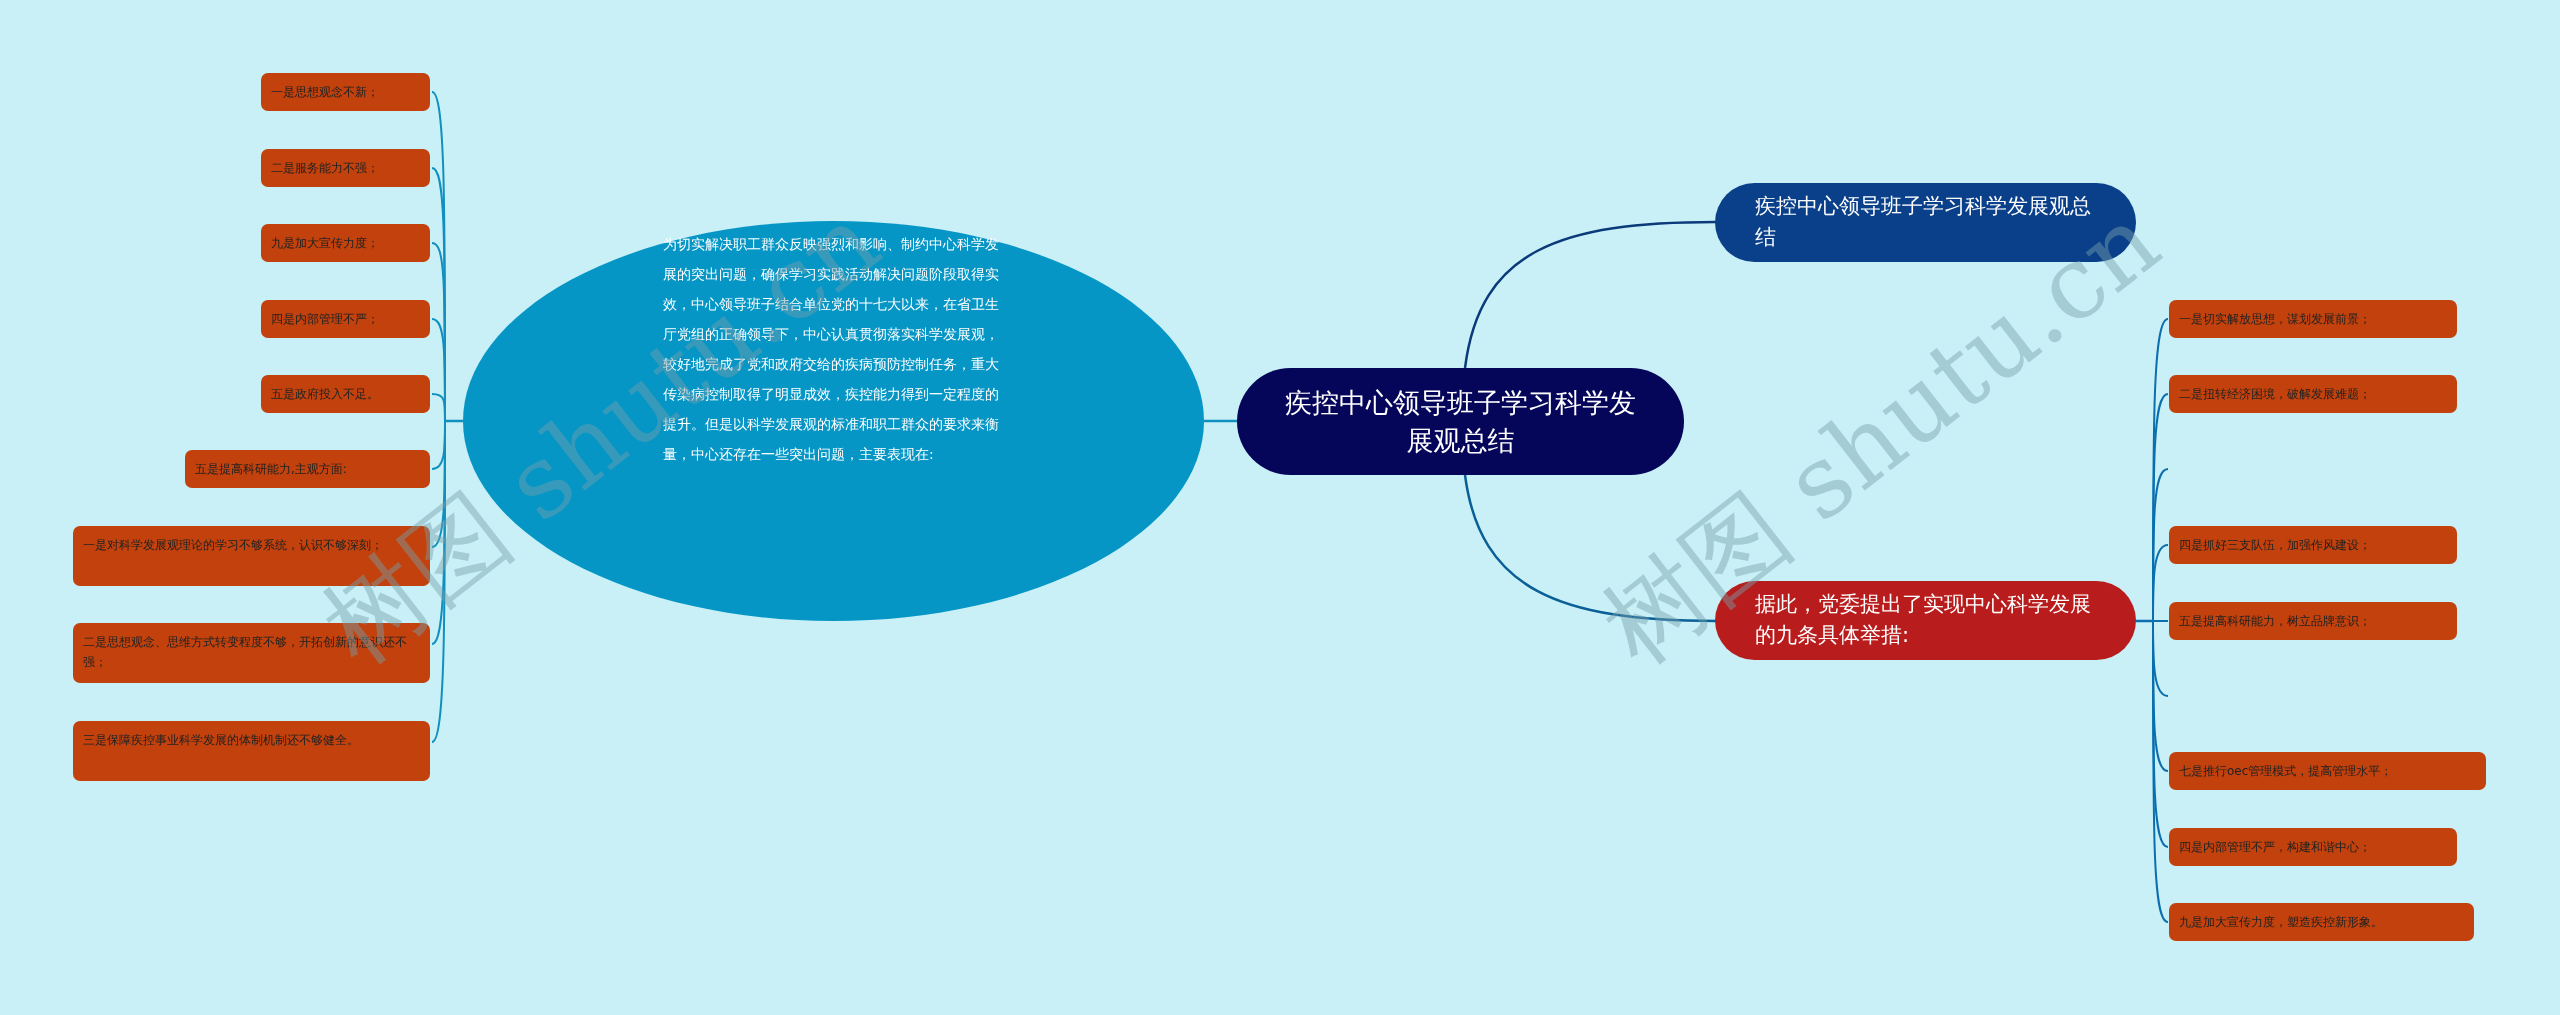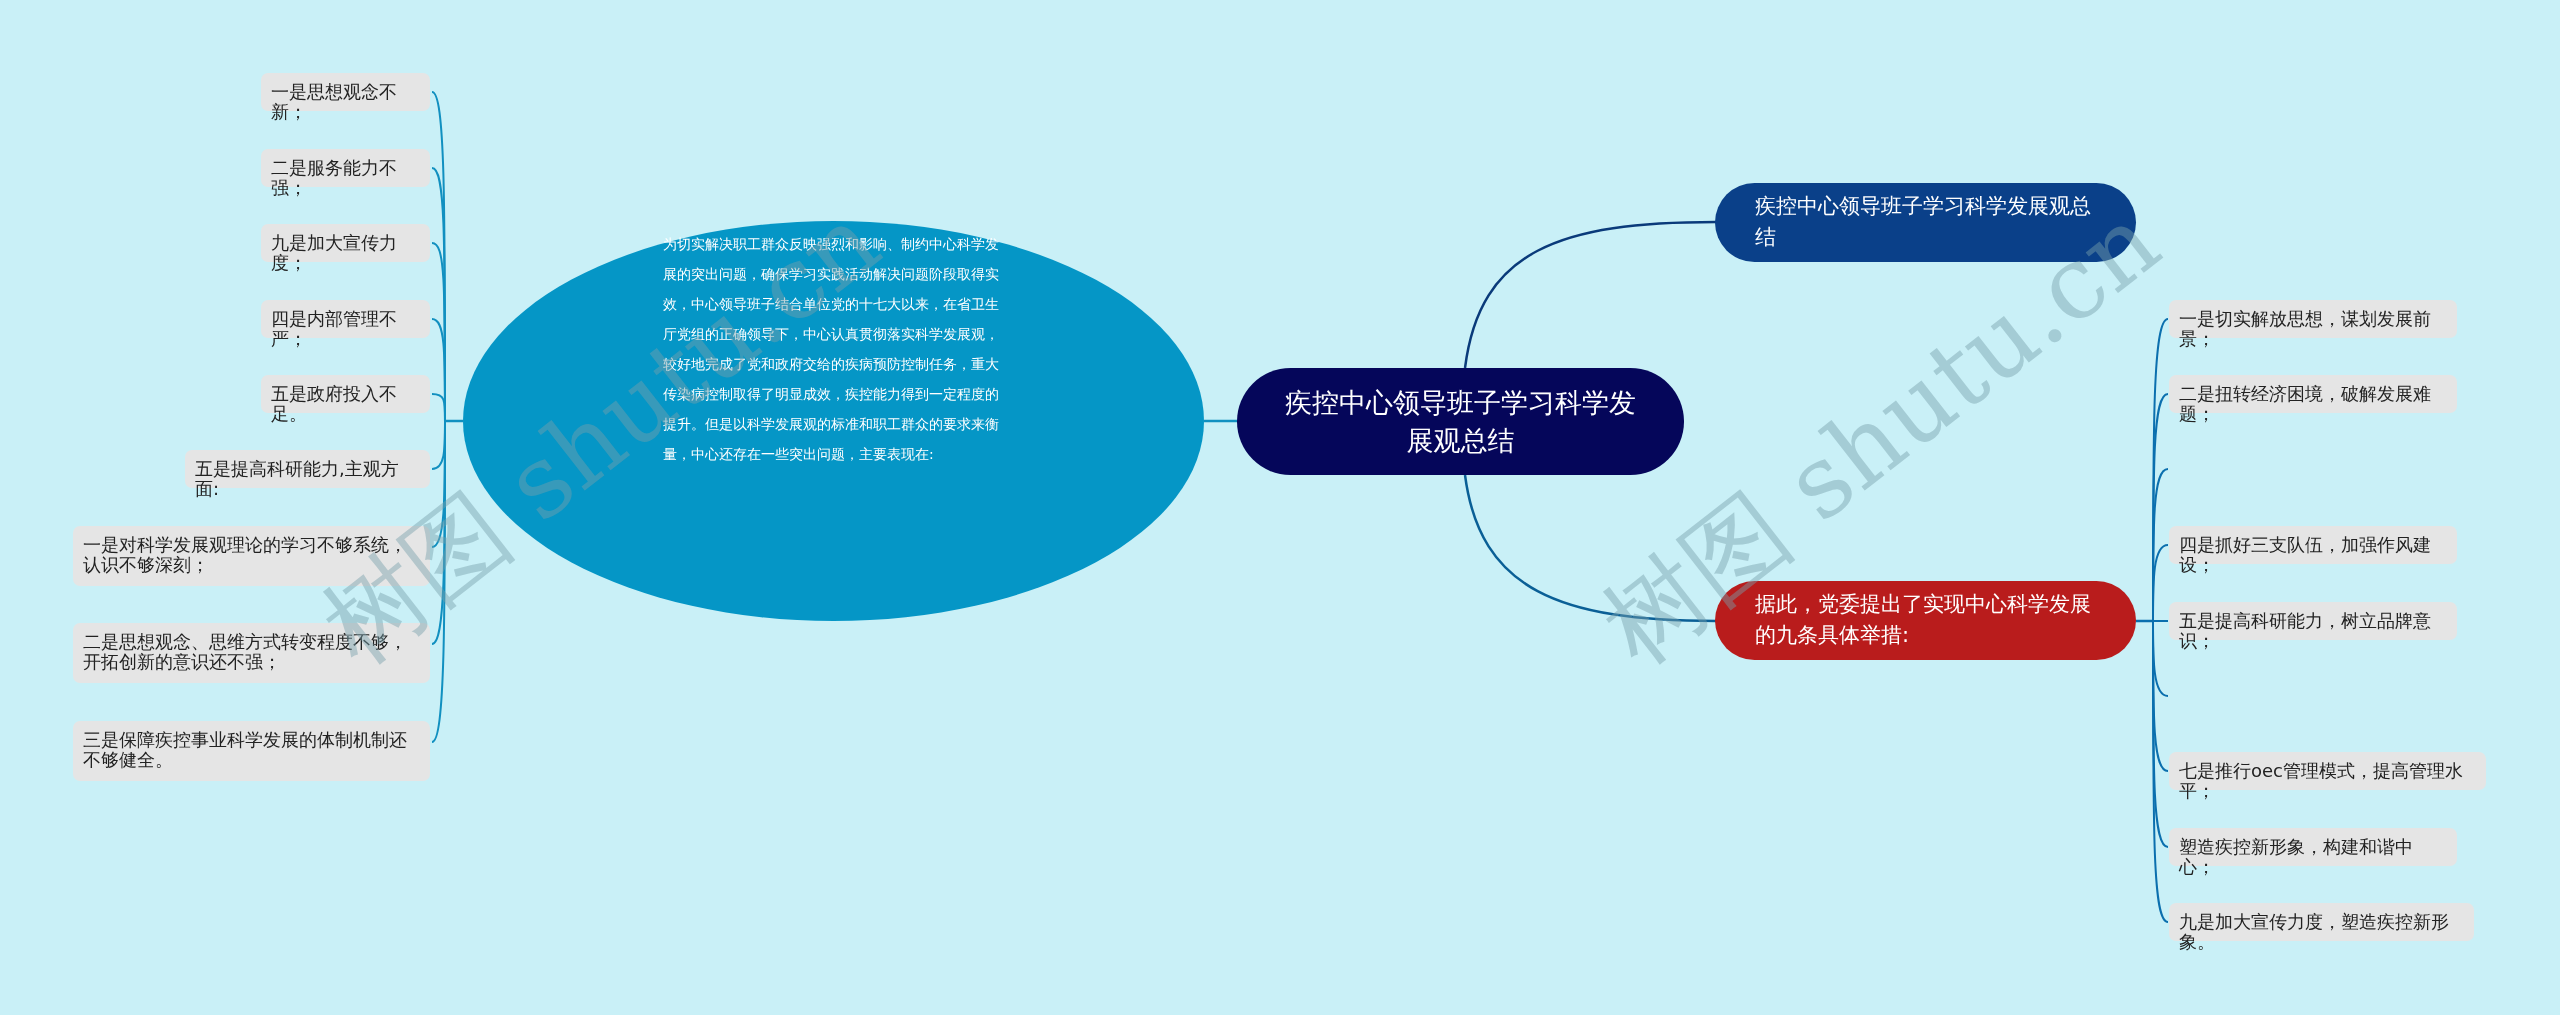--- a/index.html
+++ b/index.html
@@ -26,22 +26,22 @@
   .branch-bottom { left: 1715px; top: 581px; background: #b91c1c; }
   .left-node {
     left: 463px; top: 221px; width: 741px; height: 400px;
     background: #0596c6; border-radius: 50%;
     padding: 8px 0 0 200px;
     font-size: 14px; line-height: 30px;
   }
   .left-node .txt { width: 340px; word-break: break-all; }
   .leaf {
     position: absolute; box-sizing: border-box;
-    background: #e5e5e5; border-radius: 7px;
-    color: #222222; font-size: 18px; line-height: 20px;
+    background: #c2410c; border-radius: 7px;
+    color: #222222; font-size: 12px; line-height: 20px;
     padding: 9px 10px;
   }
   .leaf.right { left: 2169px; }
   .leaf.left { text-align: left; }
   .watermark {
     position: absolute; color: rgba(120, 160, 170, 0.45);
     font-family: "DejaVu Serif", "Liberation Serif", serif;
     font-size: 100px; transform: rotate(-38deg); transform-origin: left bottom;
     white-space: nowrap; pointer-events: none;
   }
@@ -97,21 +97,21 @@
   </div>
   <div class="node branch-node branch-bottom">
     <span>据此，党委提出了实现中心科学发展的九条具体举措:</span>
   </div>
 
   <div class="leaf right" style="top:300px;width:288px;height:38px;"><span>一是切实解放思想，谋划发展前景；</span></div>
   <div class="leaf right" style="top:375px;width:288px;height:38px;"><span>二是扭转经济困境，破解发展难题；</span></div>
   <div class="leaf right" style="top:526px;width:288px;height:38px;"><span>四是抓好三支队伍，加强作风建设；</span></div>
   <div class="leaf right" style="top:602px;width:288px;height:38px;"><span>五是提高科研能力，树立品牌意识；</span></div>
   <div class="leaf right" style="top:752px;width:317px;height:38px;"><span>七是推行oec管理模式，提高管理水平；</span></div>
-  <div class="leaf right" style="top:828px;width:288px;height:38px;"><span>塑造疾控新形象，构建和谐中心；</span></div>
+  <div class="leaf right" style="top:828px;width:288px;height:38px;"><span>四是内部管理不严，构建和谐中心；</span></div>
   <div class="leaf right" style="top:903px;width:305px;height:38px;"><span>九是加大宣传力度，塑造疾控新形象。</span></div>
 
   <div class="node left-node">
     <div class="txt">为切实解决职工群众反映强烈和影响、制约中心科学发展的突出问题，确保学习实践活动解决问题阶段取得实效，中心领导班子结合单位党的十七大以来，在省卫生厅党组的正确领导下，中心认真贯彻落实科学发展观，较好地完成了党和政府交给的疾病预防控制任务，重大传染病控制取得了明显成效，疾控能力得到一定程度的提升。但是以科学发展观的标准和职工群众的要求来衡量，中心还存在一些突出问题，主要表现在:</div>
   </div>
 
   <div class="leaf left" style="left:261px;top:73px;width:169px;height:38px;"><span>一是思想观念不新；</span></div>
   <div class="leaf left" style="left:261px;top:149px;width:169px;height:38px;"><span>二是服务能力不强；</span></div>
   <div class="leaf left" style="left:261px;top:224px;width:169px;height:38px;"><span>九是加大宣传力度；</span></div>
   <div class="leaf left" style="left:261px;top:300px;width:169px;height:38px;"><span>四是内部管理不严；</span></div>

